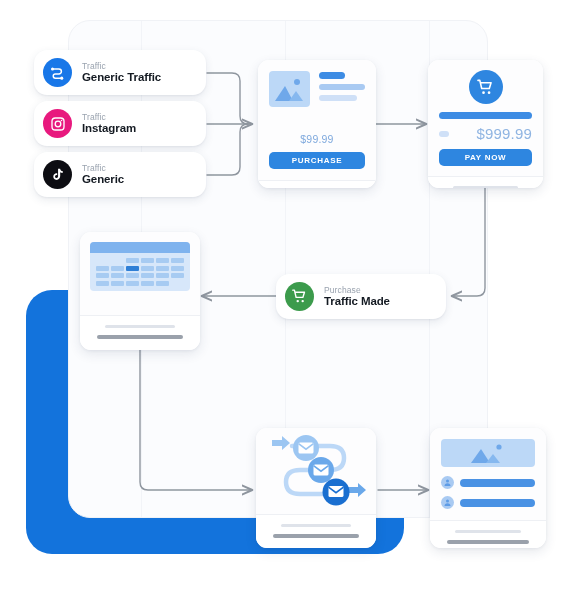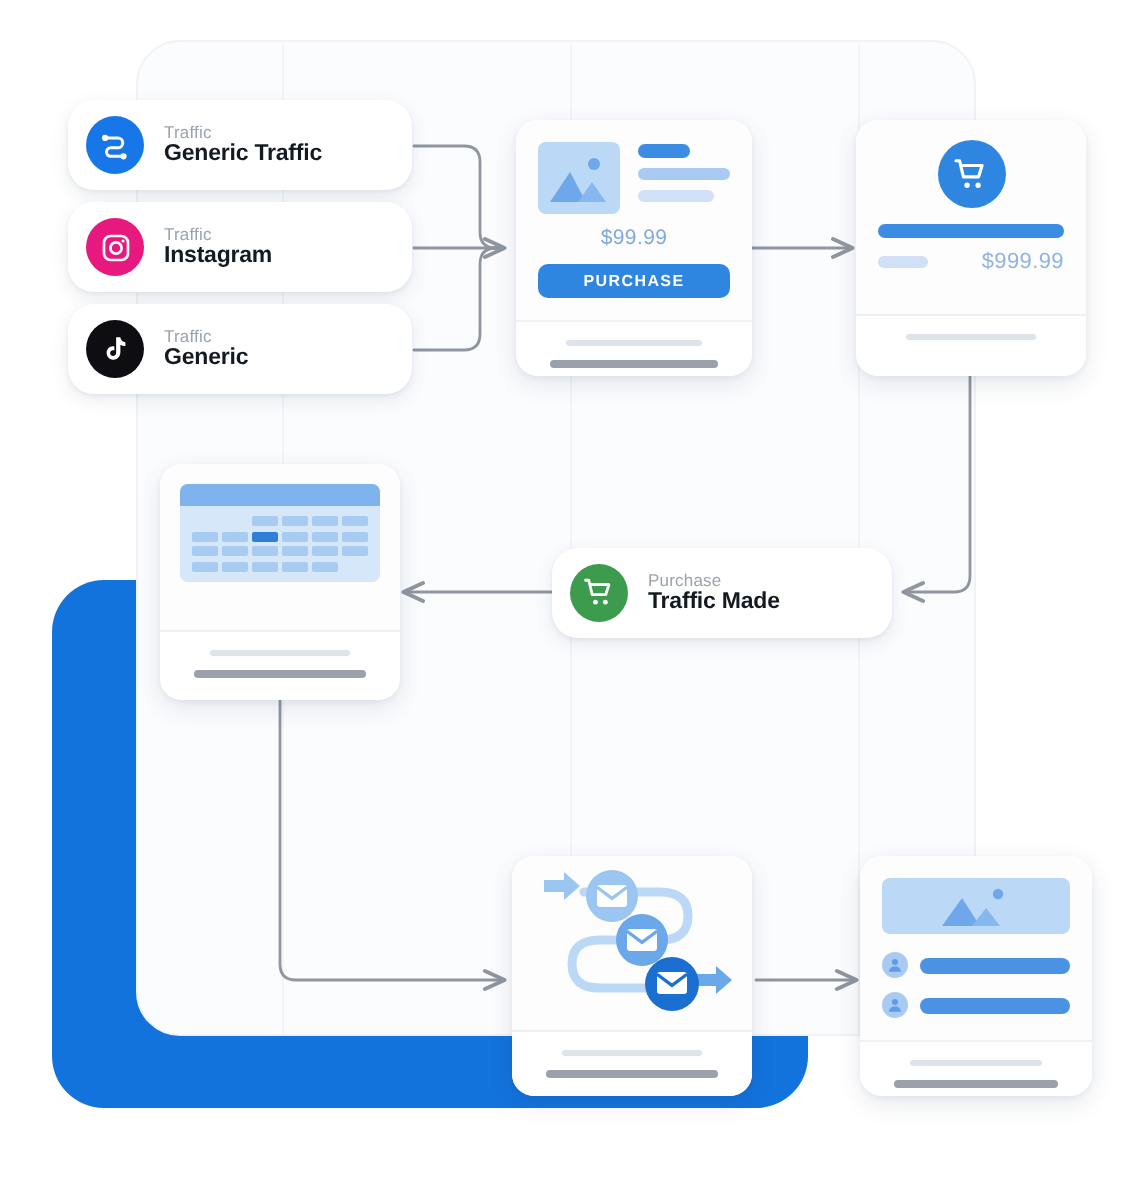--- a/index.html
+++ b/index.html
@@ -86,21 +86,21 @@
     color: #ffffff;
     border-radius: 5px;
     font-size: 8px;
     font-weight: bold;
     letter-spacing: .7px;
     display: flex; align-items: center; justify-content: center;
   }
   .price {
     color: #7fa9dd; font-size: 10.5px; text-align: center; letter-spacing: .2px;
   }
-  .price-r { color: #8fb4e2; font-size: 11px; letter-spacing: .2px; margin-left: 27px; }
+  .price-r { color: #8fb4e2; font-size: 15px; letter-spacing: .2px; margin-left: 27px; }
 
   
   .prod-top { display: flex; gap: 9px; }
   .prod-img { width: 41px; height: 36px; background: #bcd8f7; border-radius: 4px; position: relative; overflow: hidden; }
   .prod-lines { flex: 1; display: flex; flex-direction: column; gap: 5px; padding-top: 1px; }
 
   
   .cal { background: #d7e7fa; border-radius: 4px; padding: 0 0 5px 0; overflow: hidden; }
   .cal-head { height: 11px; background: #7fb3ee; }
   .cal-grid { display: grid; grid-template-columns: repeat(6, 1fr); gap: 2.5px; padding: 5px 6px 0 6px; }
@@ -200,21 +200,21 @@
             <path d="M6 30 L16 15 L24 30 Z" fill="#6fa8ea"></path>
             <path d="M20 30 L27 20 L34 30 Z" fill="#86b8ef"></path>
           </svg>
         </div>
         <div class="prod-lines">
           <div class="sk strong" style="height:7px; width:26px;"></div>
           <div class="sk" style="height:6px; width:100%;"></div>
           <div class="sk pale" style="height:6px; width:82%;"></div>
         </div>
       </div>
-      <div class="price" style="margin-top:6px;">$99.99</div>
+      <div class="price" style="margin-top:26px;">$99.99</div>
       <div class="btn-blue" style="height:17px; margin-top:7px;">PURCHASE</div>
     </div>
     <div class="foot">
       <div class="bar light" style="width:74%; margin:0 auto 7px auto;"></div>
       <div class="bar dark" style="width:92%; margin:0 auto;"></div>
     </div>
   </div>
 
   <div class="mock" style="left:428px; top:60px; width:115px; height:128px;">
     <div class="body" style="padding:10px 11px;">
@@ -225,20 +225,21 @@
             <circle cx="9.5" cy="18.5" r="1.7" fill="#ffffff" stroke="none"></circle>
             <circle cx="16.5" cy="18.5" r="1.7" fill="#ffffff" stroke="none"></circle>
           </svg>
         </div>
       </div>
       <div class="sk strong" style="height:7px;width:100%;"></div>
       <div style="display:flex;align-items:center;justify-content:space-between;margin-top:6px;">
         <div class="sk pale" style="height:6px;width:42px;"></div>
         <div class="price-r">$999.99</div>
       </div>
+      <div class="btn-blue" style="height:17px; margin-top:7px;">PAY NOW</div>
     </div>
     <div class="foot">
       <div class="bar light" style="width:74%; margin:0 auto 7px auto;"></div>
 
     </div>
   </div>
 
   <div class="pill" style="left:276px; top:274px; width:170px;">
     <div class="avatar av-purchase">
       <svg width="17" height="17" viewBox="0 0 24 24" fill="none" stroke="#ffffff" stroke-width="2" stroke-linecap="round" stroke-linejoin="round">

